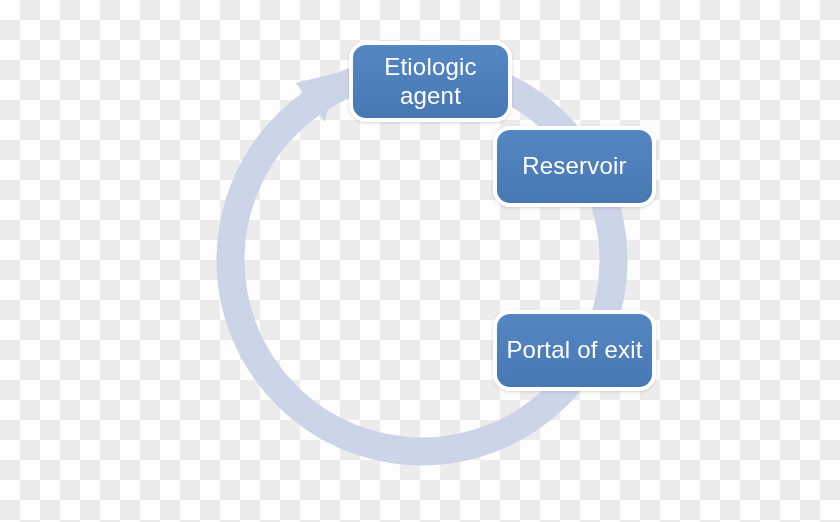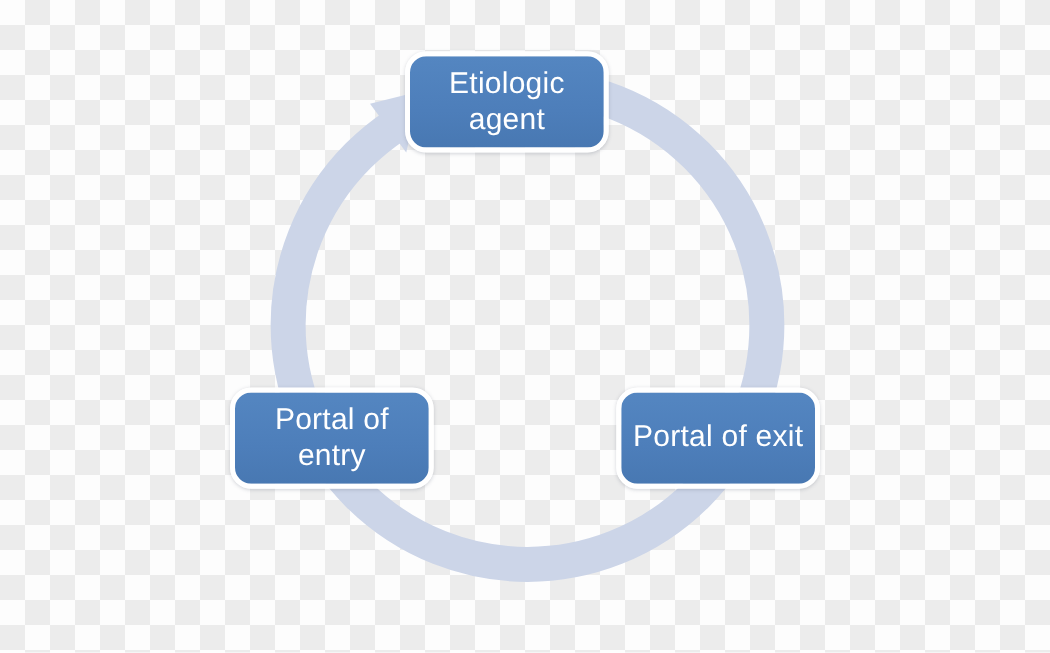--- a/index.html
+++ b/index.html
@@ -45,21 +45,21 @@
     text-align: center;
   }
   .node .label {
     color: #ffffff;
     font-size: 24px;
     line-height: 1.18;
     white-space: pre-line;
     letter-spacing: 0.2px;
   }
   
-  .pos-etiologic   { left: 324px; top: 41px; text-align: center;  }
+  .pos-etiologic   { left: 349px; top: 41px; text-align: center;  }
   .pos-reservoir   { left: 493px; top: 126px; }
   .pos-portal-exit { left: 493px; top: 310px; }
   .pos-mode        { left: 340px; top: 400px; }
   .pos-portal-entry{ left: 184px; top: 310px; }
   .pos-susceptible { left: 183px; top: 127px; }
 </style>
 </head>
 <body>
 
 <div class="stage">
@@ -69,25 +69,24 @@
     <circle cx="422" cy="260" r="191.5" fill="none" stroke="#ccd5e8" stroke-width="28"></circle>
 
     <polygon points="336,73 296,83 325,122" fill="#ccd5e8"></polygon>
   </svg>
 
   <div class="node pos-etiologic">
     <span class="label">Etiologic
 agent</span>
   </div>
 
+  <div class="node pos-reservoir">
+    <span class="label">Reservoir</span>
+  </div>
 
   <div class="node pos-portal-exit">
     <span class="label">Portal of exit</span>
   </div>
 
 
-  <div class="node pos-portal-entry">
-    <span class="label">Portal of
-entry</span>
-  </div>
 
 
 </div>
 
 </body></html>

